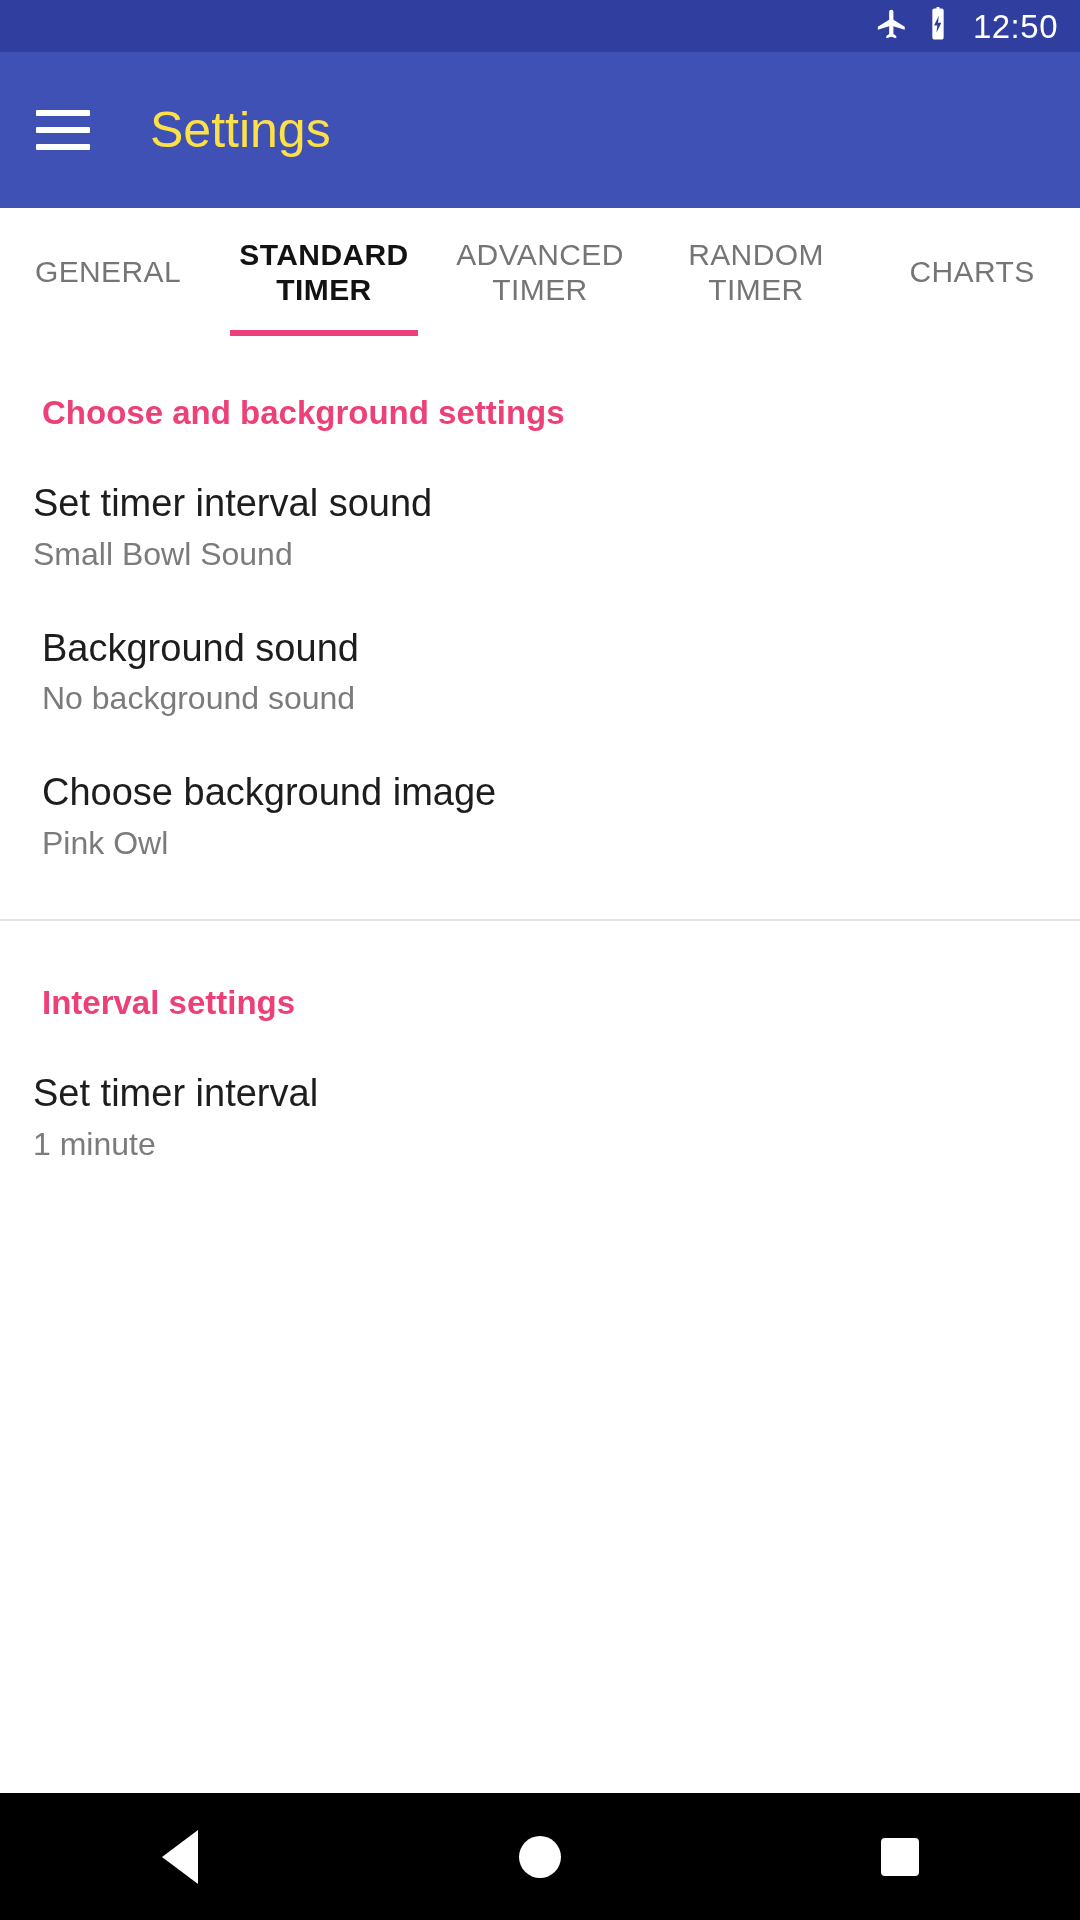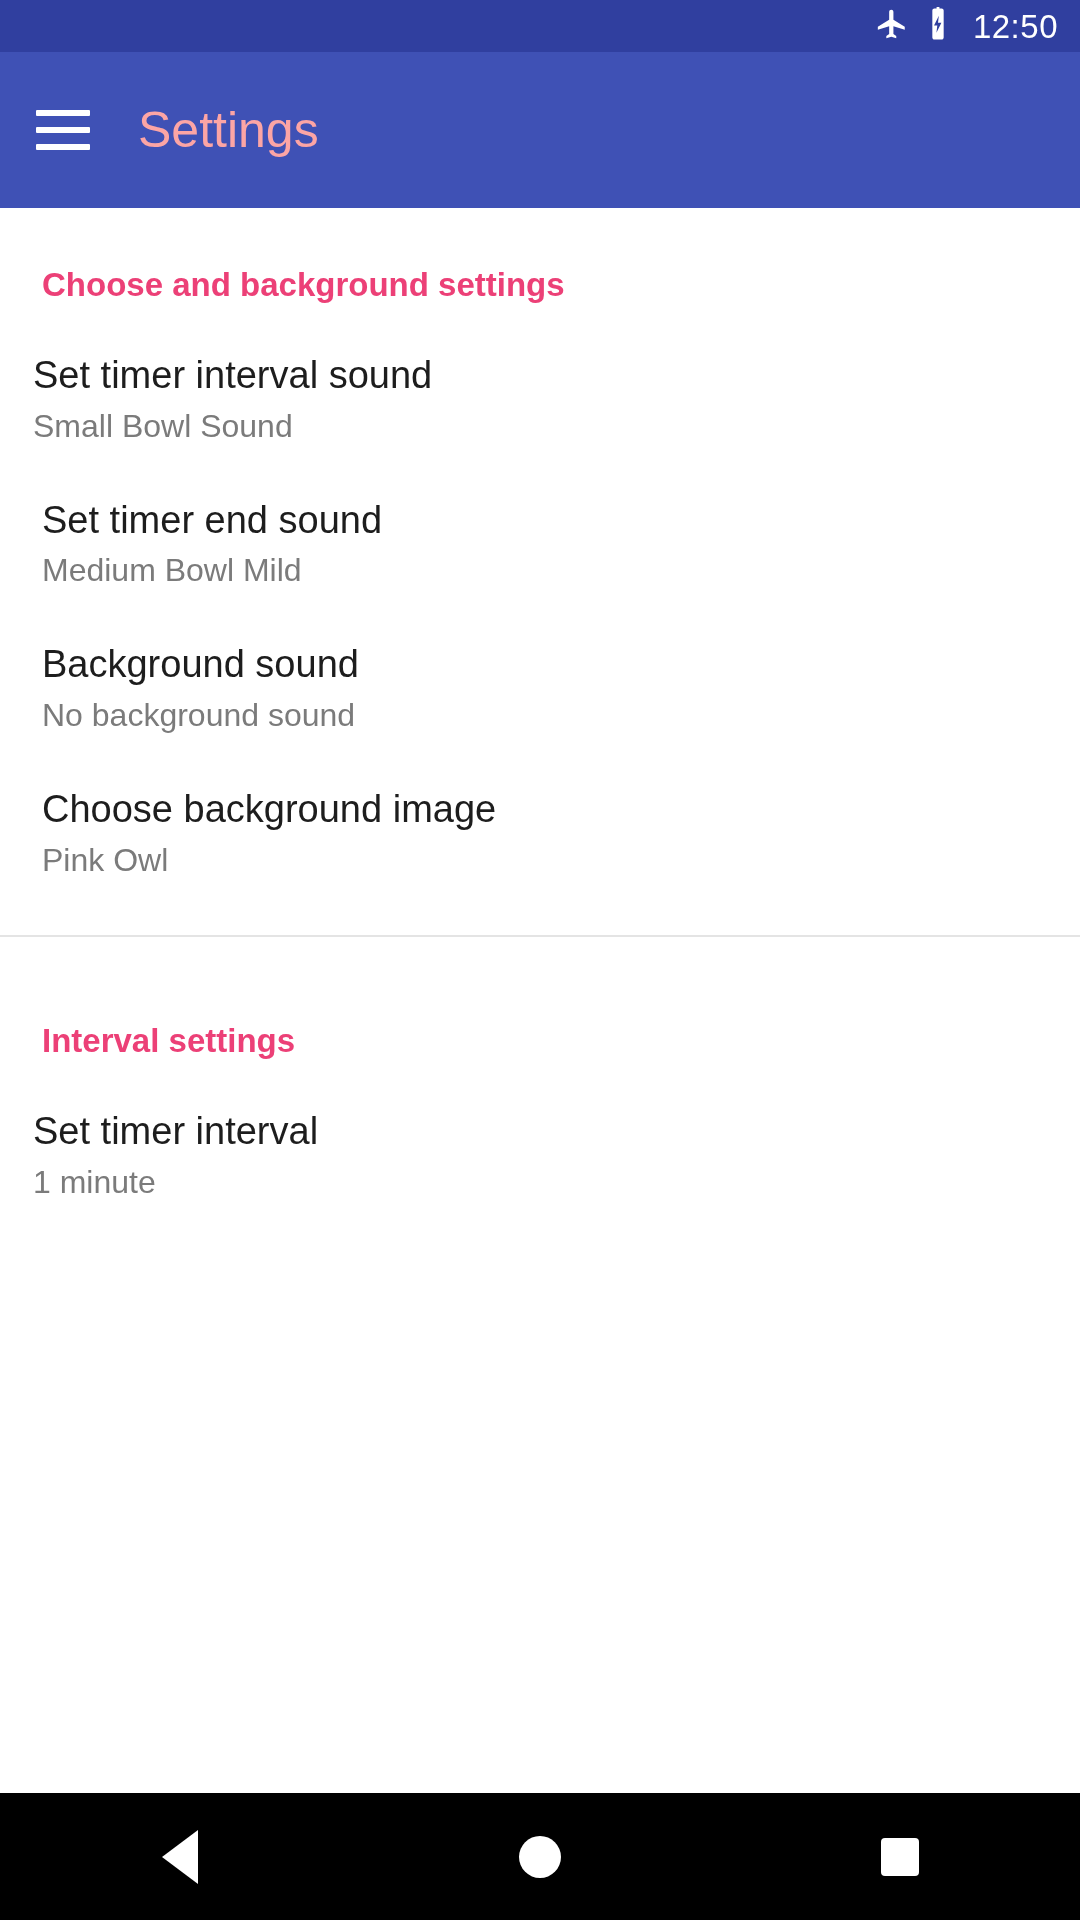--- a/index.html
+++ b/index.html
@@ -65,24 +65,24 @@
     cursor: pointer;
   }
   .hamburger span {
     display: block;
     width: 54px;
     height: 6px;
     background: #ffffff;
     border-radius: 1px;
   }
   .app-title {
-    color: #fca5a5;
+    color: #fde047;
     font-size: 50px;
     font-weight: 500;
-    margin-left: 48px;
+    margin-left: 60px;
     line-height: 1;
   }
 
   
   .tab-bar {
     height: 128px;
     background: #ffffff;
     display: flex;
     align-items: flex-start;
     flex: none;
@@ -131,21 +131,21 @@
   }
 
   .section-header {
     color: #EC4077;
     font-size: 33px;
     font-weight: 700;
     padding: 60px 42px 0 42px;
     line-height: 1;
   }
   .section-header.second {
-    padding-top: 87px;
+    padding-top: 65px;
   }
 
   .pref-list { padding-top: 0; }
 
   .pref-item {
     padding: 0 42px;
     margin-top: 52px;
     cursor: pointer;
   }
   .pref-item:first-child { margin-top: 52px; padding-left: 33px; }
@@ -227,33 +227,51 @@
 
   <div class="app-bar">
     <div class="hamburger">
       <span></span>
       <span></span>
       <span></span>
     </div>
     <div class="app-title">Settings</div>
   </div>
 
+  <div class="tab-bar">
+    <div class="tab">
+      <span class="tab-label">GENERAL</span>
+
+    </div>
+    <div class="tab active">
+      <span class="tab-label">STANDARD TIMER</span>
+      <span class="tab-indicator"></span>
+    </div>
+    <div class="tab">
+      <span class="tab-label">ADVANCED TIMER</span>
+
+    </div>
+    <div class="tab">
+      <span class="tab-label">RANDOM TIMER</span>
+
+    </div>
+    <div class="tab">
+      <span class="tab-label">CHARTS</span>
+
+    </div>
+  </div>
 
   <div class="content">
 
     <div class="section-header">Choose and background settings</div>
 
     <div class="pref-list">
       <div class="pref-item">
         <div class="pref-title">Set timer interval sound</div>
         <div class="pref-summary">Small Bowl Sound</div>
-      </div>
-      <div class="pref-item">
-        <div class="pref-title">Set timer end sound</div>
-        <div class="pref-summary">Medium Bowl Mild</div>
       </div>
       <div class="pref-item">
         <div class="pref-title">Background sound</div>
         <div class="pref-summary">No background sound</div>
       </div>
       <div class="pref-item">
         <div class="pref-title">Choose background image</div>
         <div class="pref-summary">Pink Owl</div>
       </div>
     </div>

